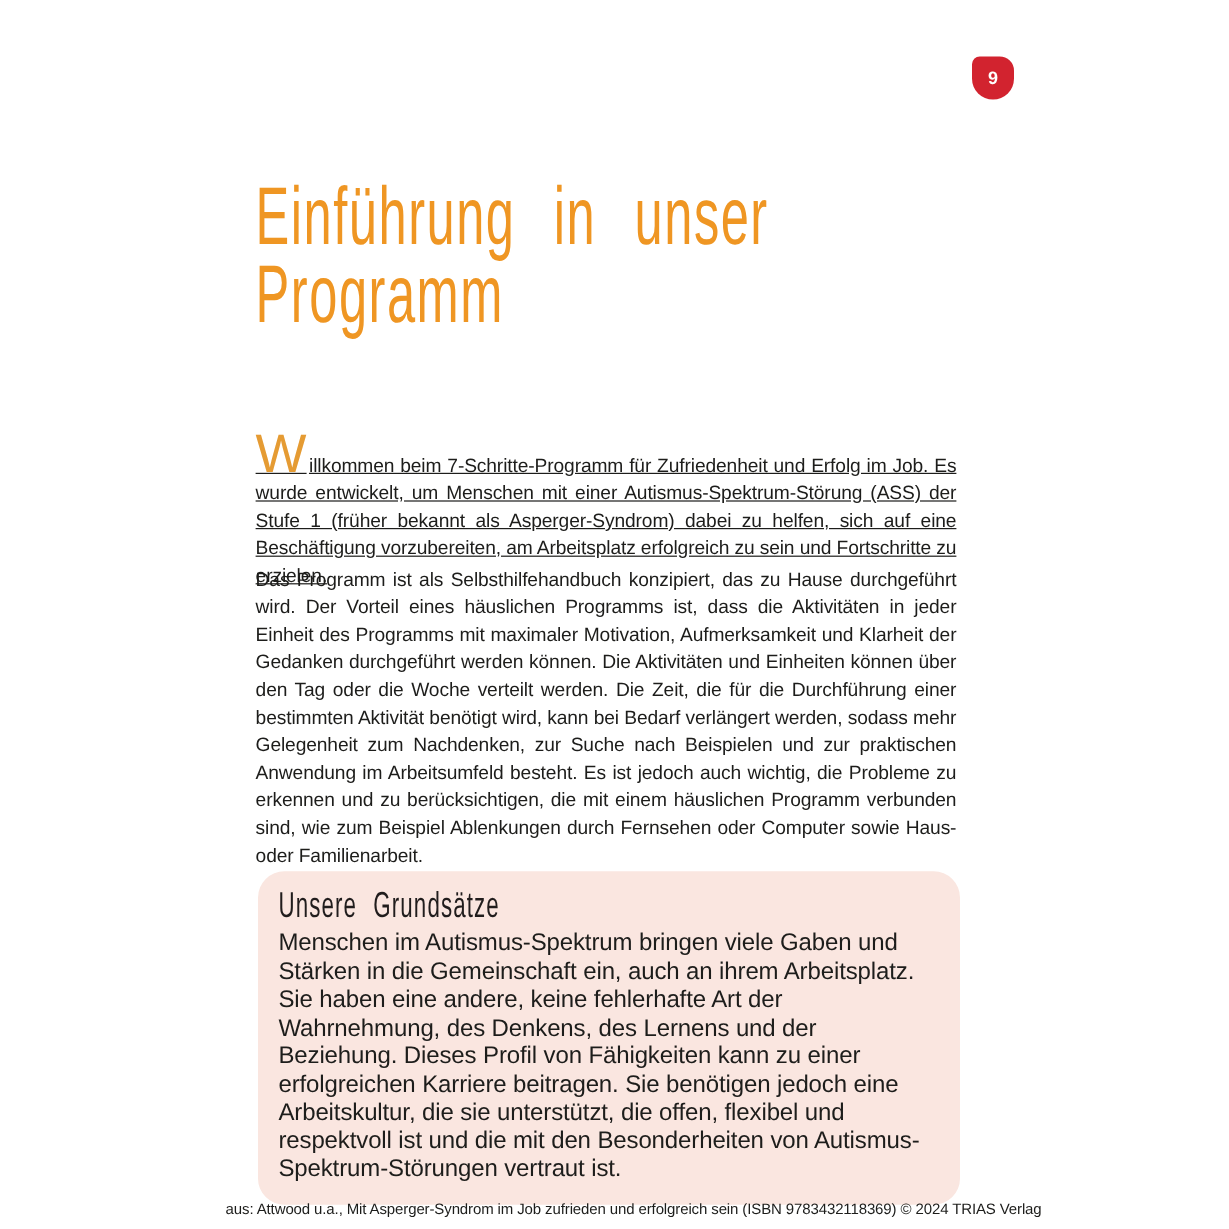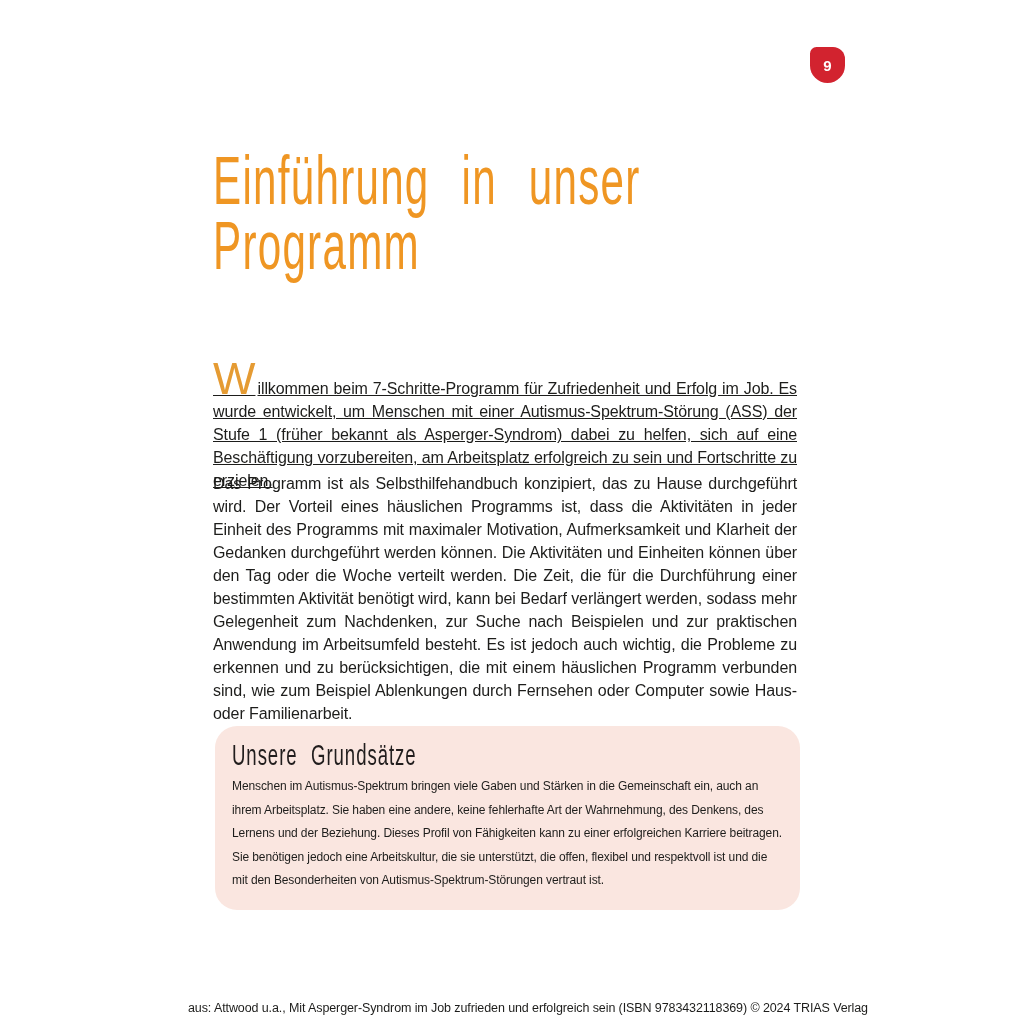--- a/index.html
+++ b/index.html
@@ -97,21 +97,21 @@
     font-weight: 400;
     color: #211d1d;
     letter-spacing: 0.05em;
     word-spacing: 0.4em;
     transform: scaleX(0.62);
     transform-origin: 0 0;
     white-space: nowrap;
     margin-bottom: 3px;
   }
   .info-box-text {
-    font-size: 12px;
+    font-size: 20px;
     line-height: 23.5px;
     letter-spacing: -0.1px;
     text-align: left;
     color: var(--text-dark, #1d1d1b);
   }
 
   
   .footer-credit {
     position: absolute;
     left: 16px;

